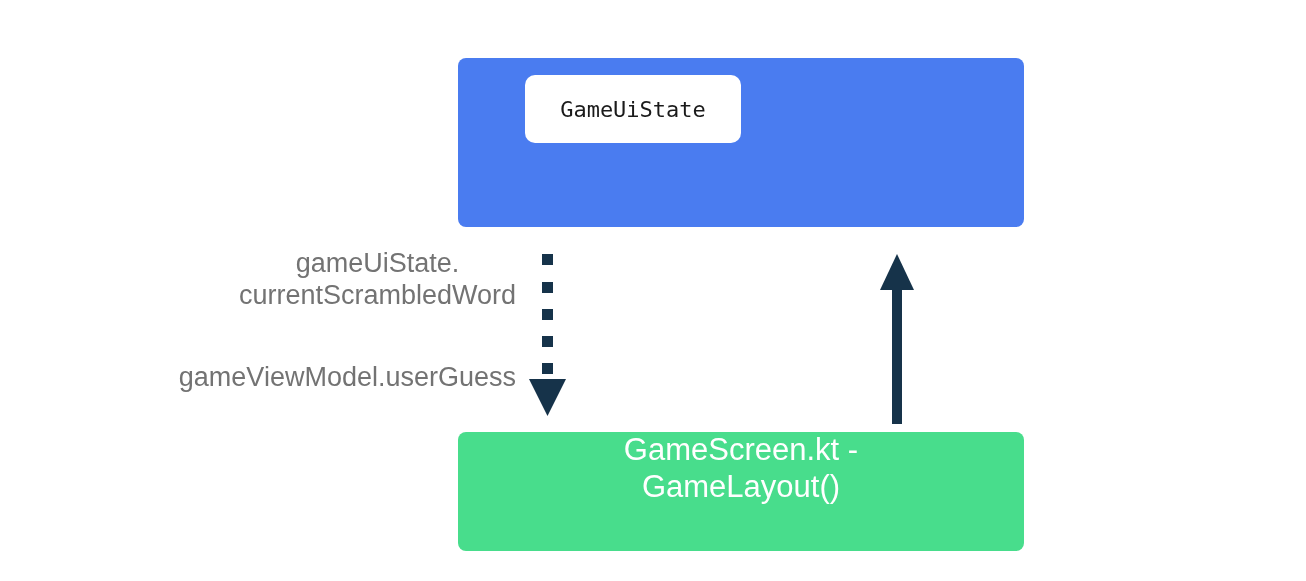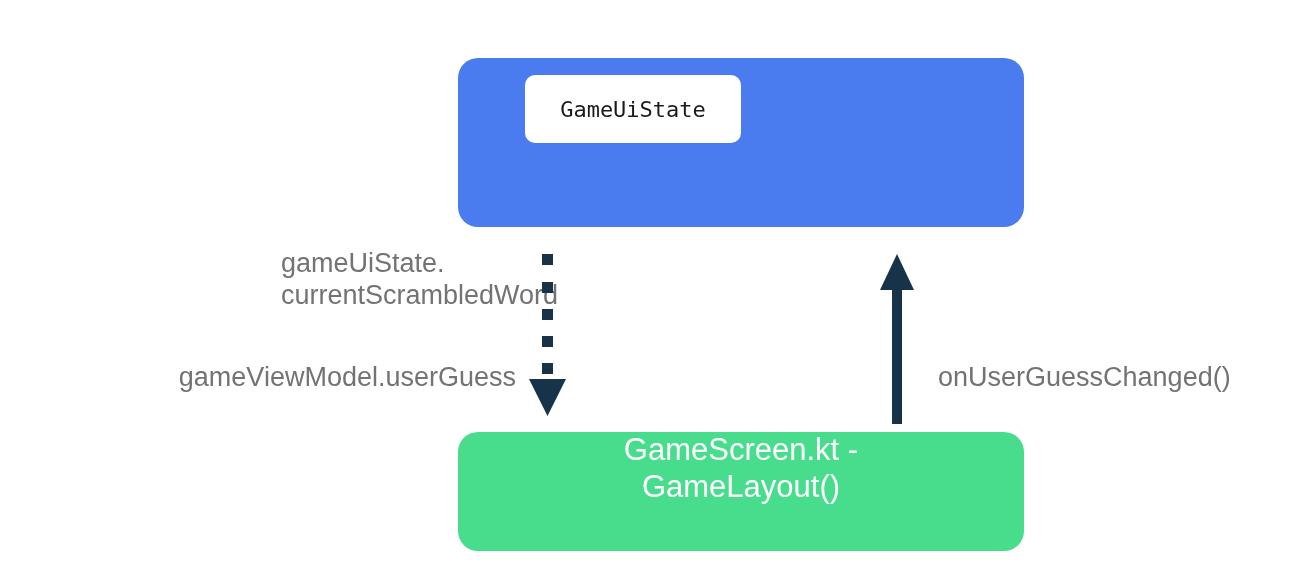--- a/index.html
+++ b/index.html
@@ -15,21 +15,21 @@
     position: relative;
     width: 1306px;
     height: 581px;
     background: #ffffff;
     overflow: hidden;
   }
 
   
   .node {
     position: absolute;
-    border-radius: 20px;
+    border-radius: 8px;
     box-sizing: border-box;
   }
   #viewmodel-box {
     left: 458px;
     top: 58px;
     width: 566px;
     height: 169px;
     background: #4a7cf0;
   }
   #screen-box {
@@ -84,23 +84,23 @@
   
   .edge-label {
     position: absolute;
     color: #737373;
     font-size: 27px;
     font-weight: 400;
     line-height: 1.18;
     white-space: pre-line;
   }
   #label-state {
-    right: 748px;     
+    right: 790px;     
     top: 248px;
-    text-align: left;
+    text-align: center;
   }
   #label-guess {
     right: 790px;
     top: 362px;
     text-align: right;
     white-space: nowrap;
   }
   #label-keyboard-done {
     left: 938px;
     top: 269px;
@@ -147,21 +147,20 @@
     <div class="screen-title">GameScreen.kt -
 GameLayout()</div>
   </div>
 
   <div class="edge-label" id="label-state">gameUiState.
 currentScrambledWord</div>
 
   <div class="edge-label" id="label-guess">gameViewModel.userGuess</div>
 
 
-  <div class="edge-label" id="label-guess-changed">onUserGuessChanged()</div>
 
   <svg class="arrow-svg" id="arrow-down-dotted" viewBox="0 0 48 170">
     <g fill="#16334a">
       <rect x="18" y="8" width="11" height="11"></rect>
       <rect x="18" y="36" width="11" height="11"></rect>
       <rect x="18" y="63" width="11" height="11"></rect>
       <rect x="18" y="90" width="11" height="11"></rect>
       <rect x="18" y="117" width="11" height="11"></rect>
       <polygon points="5,133 42,133 23.5,170"></polygon>
     </g>

